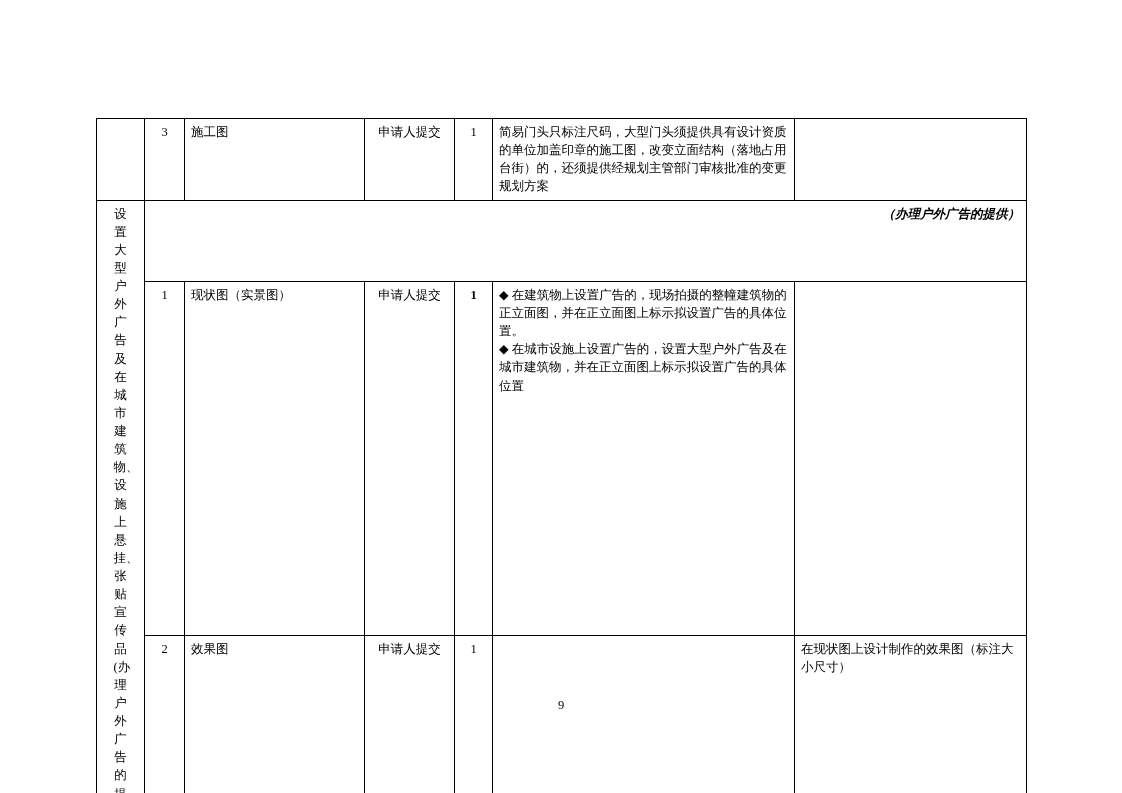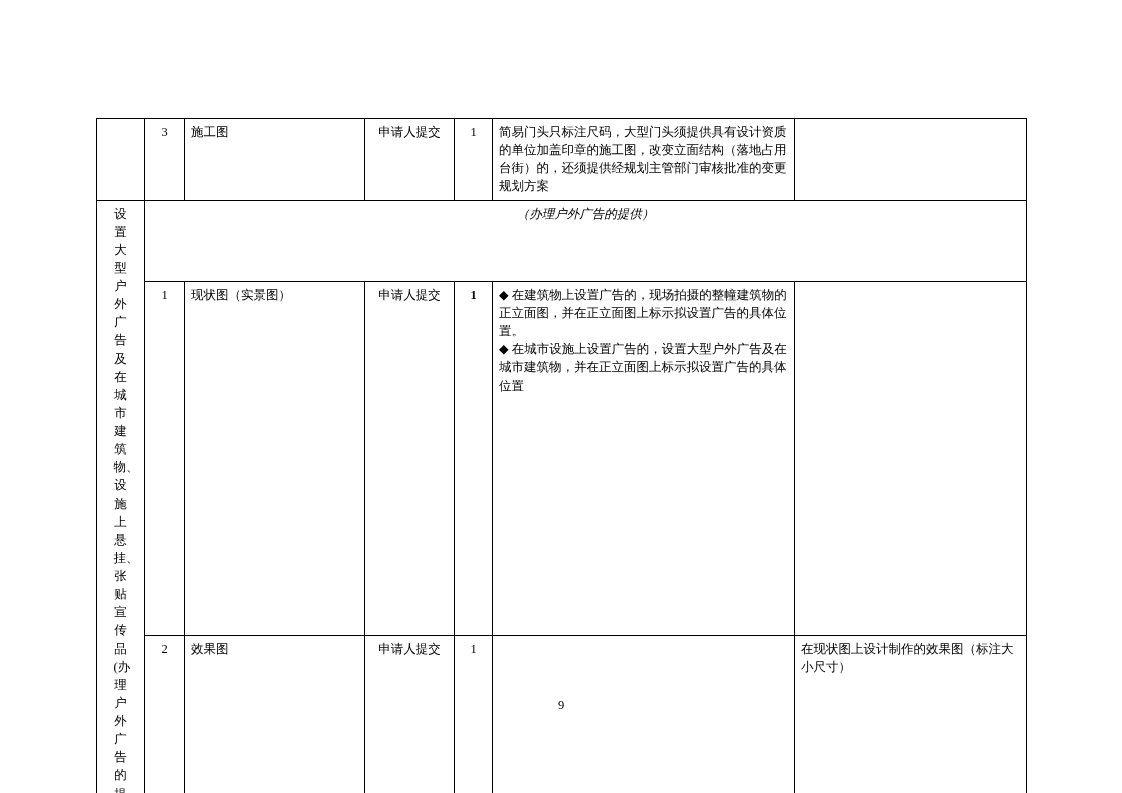--- a/index.html
+++ b/index.html
@@ -85,23 +85,23 @@
     font-size: 12.5px;
     line-height: 1.5;
     margin-top: 24px;
   }
   .note-cell {
     font-size: 12.5px;
     line-height: 1.5;
     vertical-align: middle;
   }
   .banner {
-    text-align: center;
+    text-align: right;
     vertical-align: middle;
-    font-weight: normal;
+    font-weight: bold;
     font-style: italic;
     font-size: 15px;
     padding: 8px 0;
   }
   .page-number {
     position: absolute;
     left: 0;
     top: 698px;
     width: 1122px;
     text-align: center;

